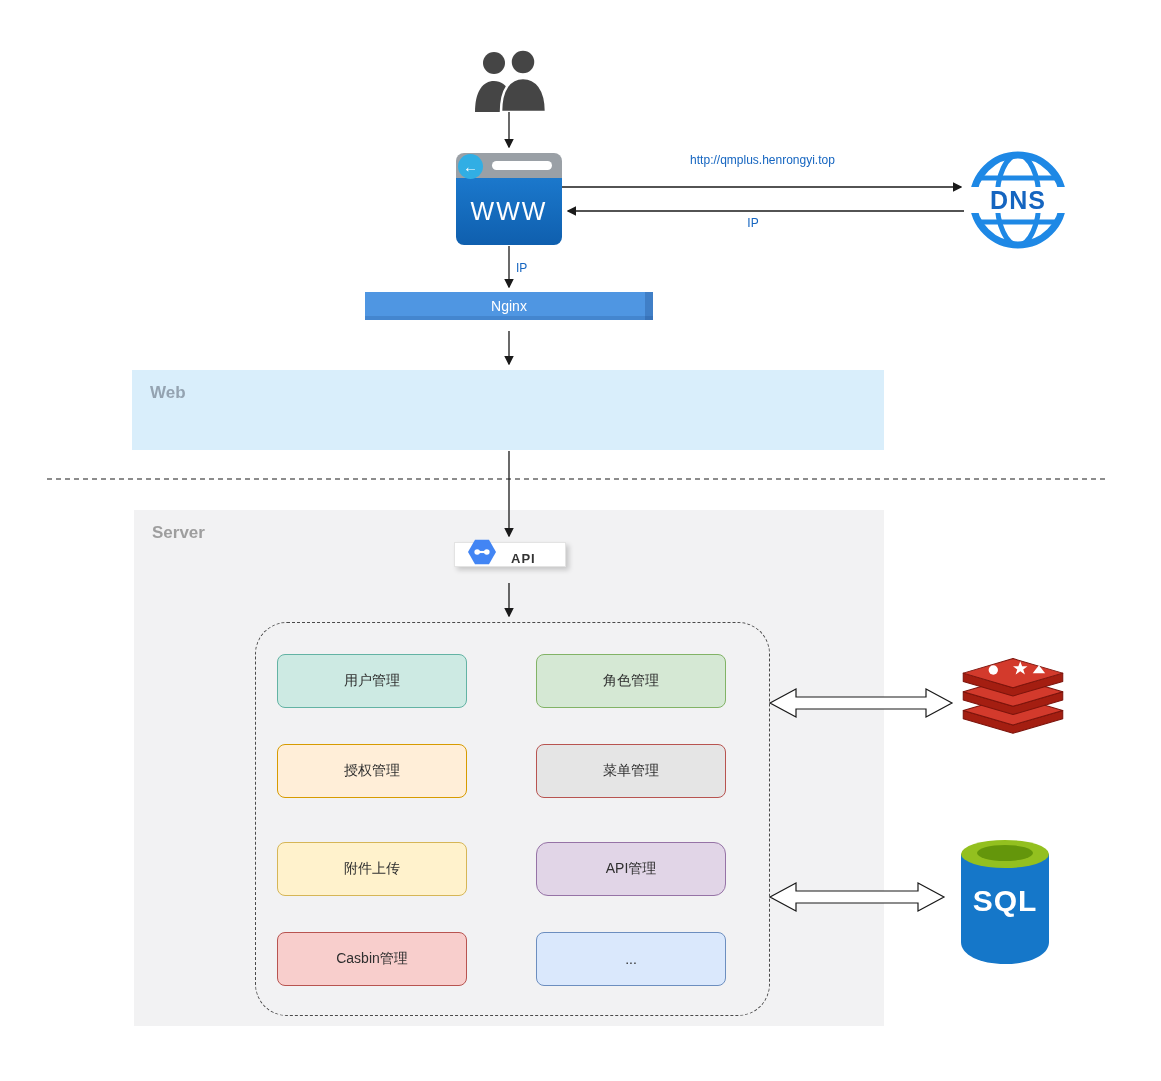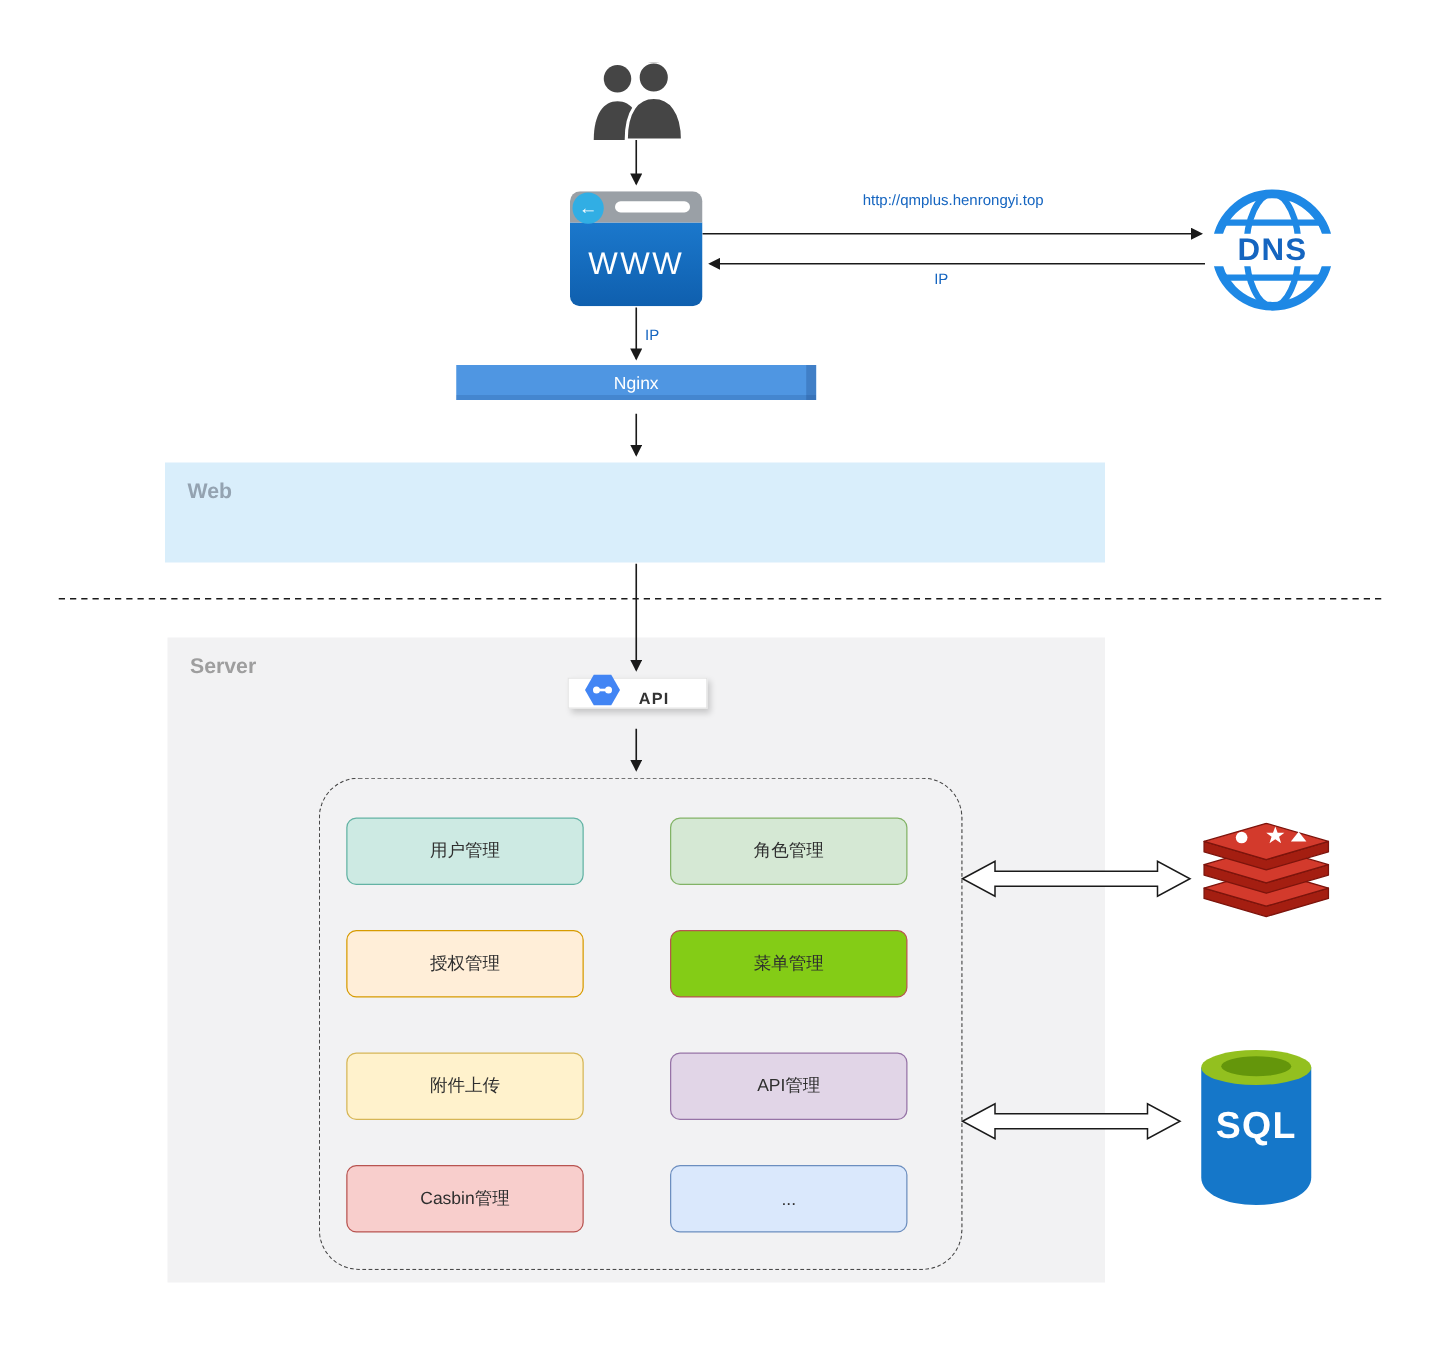--- a/index.html
+++ b/index.html
@@ -134,27 +134,27 @@
 
   <div class="module" style="left: 277px; top: 654px; background: rgb(205, 234, 227); border-color: rgb(99, 179, 164);">
     <span>用户管理</span>
   </div>
   <div class="module" style="left: 536px; top: 654px; background: rgb(213, 232, 212); border-color: rgb(130, 179, 102);">
     <span>角色管理</span>
   </div>
   <div class="module" style="left: 277px; top: 744px; background: rgb(255, 238, 216); border-color: rgb(215, 155, 0);">
     <span>授权管理</span>
   </div>
-  <div class="module" style="left: 536px; top: 744px; background: #84cc16; border-color: rgb(184, 84, 80);">
+  <div class="module" style="left: 536px; top: 744px; background: #e5e5e5; border-color: rgb(184, 84, 80);">
     <span>菜单管理</span>
   </div>
   <div class="module" style="left: 277px; top: 842px; background: rgb(255, 242, 204); border-color: rgb(214, 182, 86);">
     <span>附件上传</span>
   </div>
-  <div class="module" style="left: 536px; top: 842px; background: rgb(225, 213, 231); border-color: rgb(150, 115, 166);">
+  <div class="module" style="left: 536px; top: 842px; background: rgb(225, 213, 231); border-color: rgb(150, 115, 166); border-radius: 12px;">
     <span>API管理</span>
   </div>
   <div class="module" style="left: 277px; top: 932px; background: rgb(248, 206, 204); border-color: rgb(184, 84, 80);">
     <span>Casbin管理</span>
   </div>
   <div class="module" style="left: 536px; top: 932px; background: rgb(218, 232, 252); border-color: rgb(108, 142, 191);">
     <span>...</span>
   </div>
 
   <svg class="abs" style="left:956px; top:658px;" width="114" height="80" viewBox="0 0 110 76">

